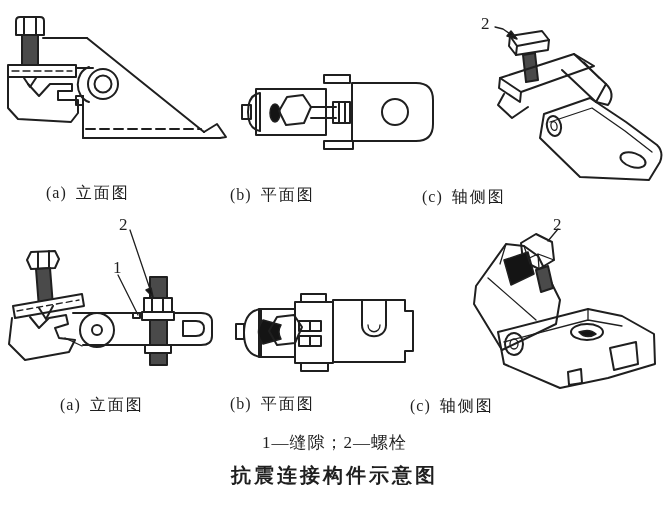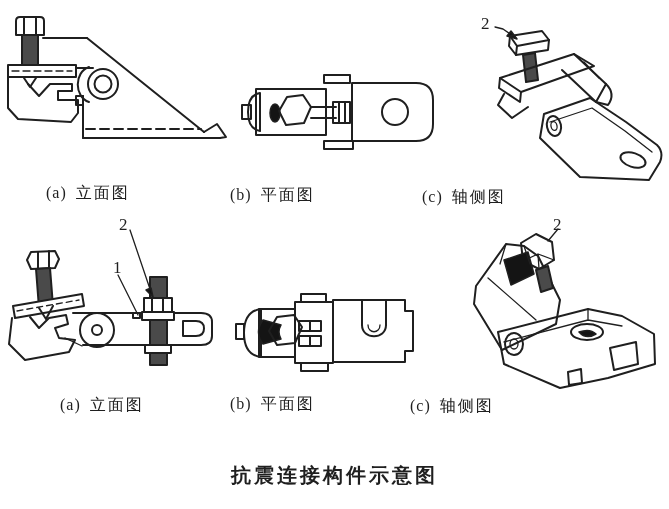--- a/index.html
+++ b/index.html
@@ -245,15 +245,16 @@
   </div>
   <div class="caption" style="left:230px;top:394px;">
     <span class="marker">(b)</span>
     <span class="cap-text">平面图</span>
   </div>
   <div class="caption" style="left:410px;top:396px;">
     <span class="marker">(c)</span>
     <span class="cap-text">轴侧图</span>
   </div>
 
+  <div id="legend">1—缝隙；2—螺栓</div>
   <div id="fig-title">抗震连接构件示意图</div>
 
 </div>
 
 </body></html>

